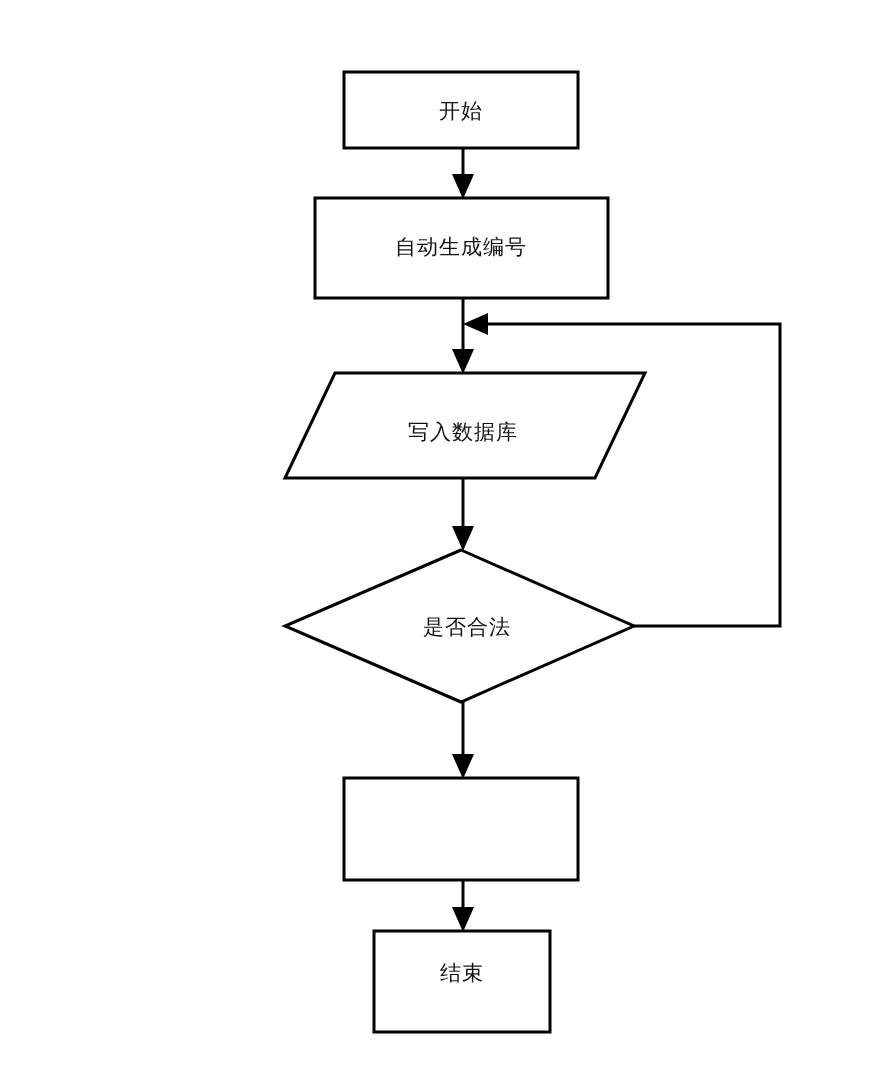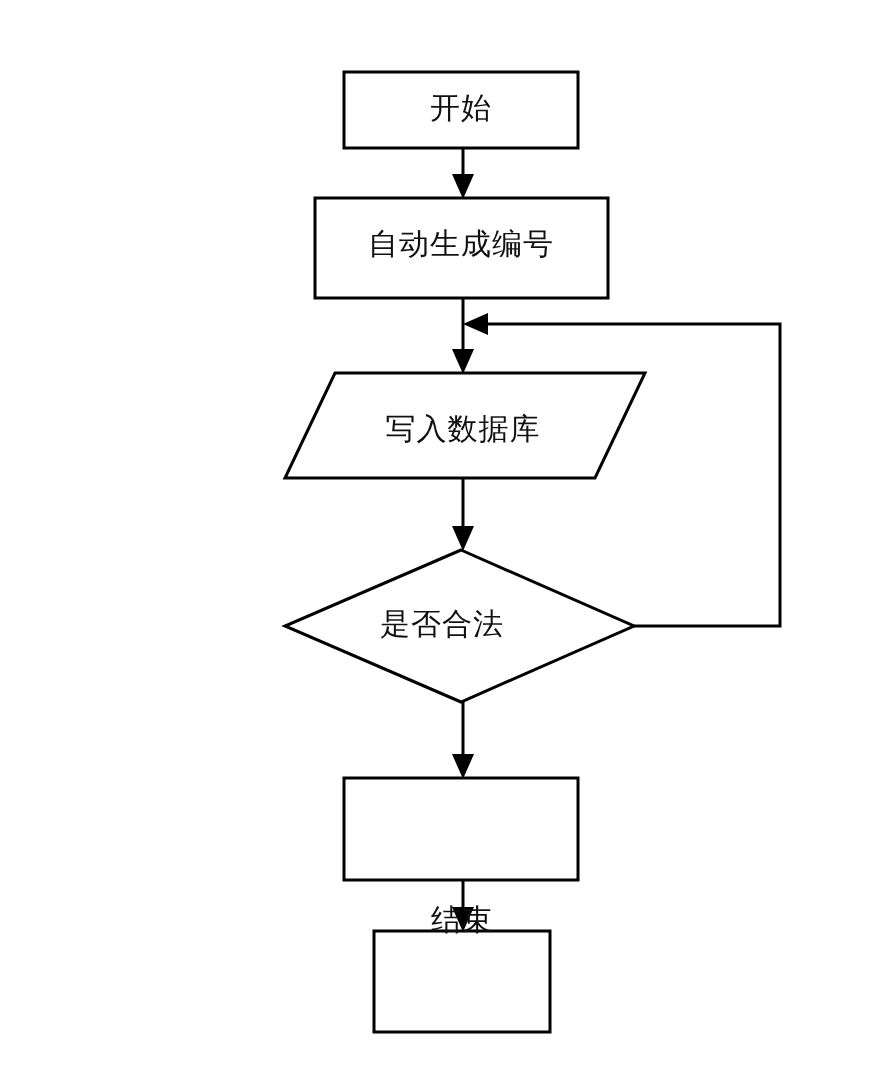--- a/index.html
+++ b/index.html
@@ -36,22 +36,22 @@
     fill: none;
     stroke-linecap: butt;
   }
   .arrow-head {
     fill: #000000;
     stroke: none;
   }
   .node-label {
     position: absolute;
     color: #111111;
-    font-family: Liberation Mono, monospace;
-    font-size: 30px;
+    font-family: Liberation Sans, sans-serif;
+    font-size: 21px;
     line-height: 1;
     letter-spacing: 1px;
     white-space: nowrap;
     transform: translate(-50%, -50%);
     pointer-events: none;
     user-select: none;
   }
 </style>
 </head>
 <body>
@@ -103,18 +103,18 @@
     <rect class="node-shape" x="374" y="931" width="176" height="101"></rect>
 
   </svg>
 
   <div class="node-label" style="left:461px; top:110px;">开始</div>
 
   <div class="node-label" style="left:461px; top:246px;">自动生成编号</div>
 
   <div class="node-label" style="left:463px; top:431px;">写入数据库</div>
 
-  <div class="node-label" style="left:442px; top:626px;">是否合法</div>
+  <div class="node-label" style="left:467px; top:626px;">是否合法</div>
 
 
-  <div class="node-label" style="left:462px; top:922px;">结束</div>
+  <div class="node-label" style="left:462px; top:972px;">结束</div>
 
 </div>
 
 </body></html>

